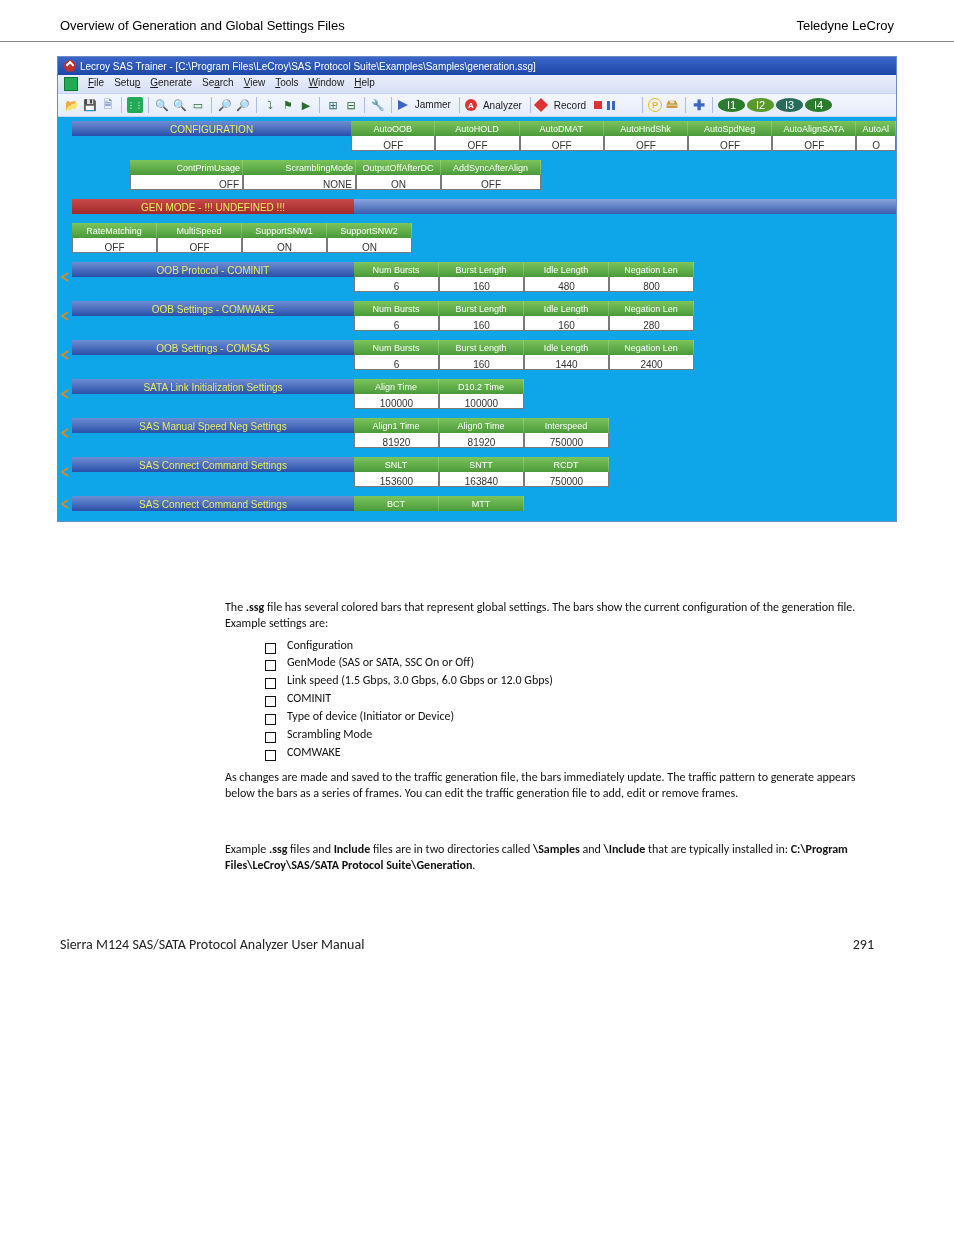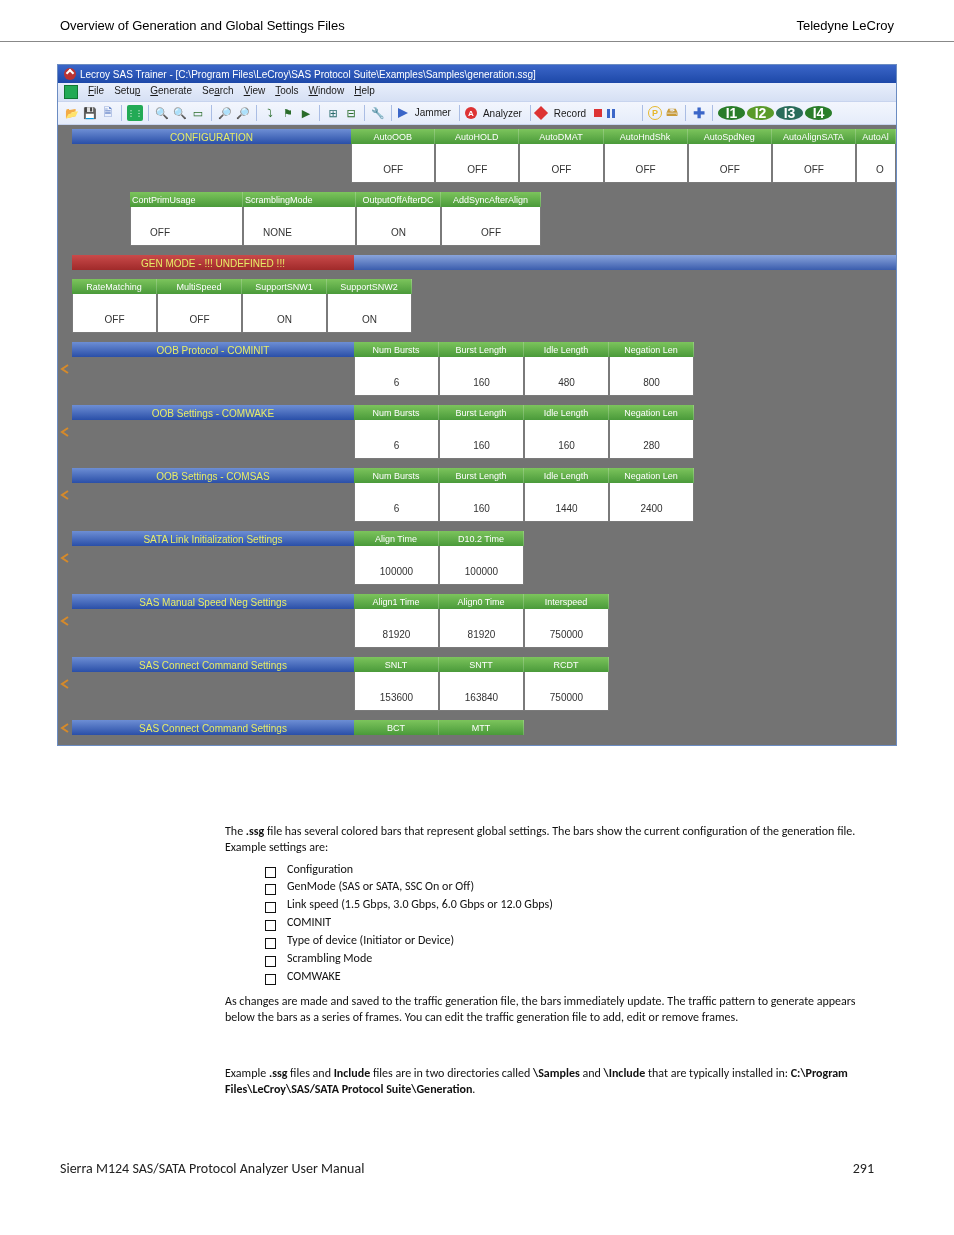--- a/index.html
+++ b/index.html
@@ -8,29 +8,29 @@
     font-family: "Segoe UI", Arial, sans-serif;
     background: #fff;
     width: 954px;
   }
   .page-header {
     display: flex;
     justify-content: space-between;
     padding: 18px 60px 8px 60px;
     font-size: 13px;
     border-bottom: 1px solid #888;
-    margin-bottom: 22px;
+    margin-bottom: 14px;
   }
   
   .app {
     margin: 0 57px;
     border: 1px solid #6b8cc2;
     font-family: Tahoma, Arial, sans-serif;
     font-size: 10px;
-    background: #737373;
+    background: #0ea5e9;
   }
   .titlebar {
     background: linear-gradient(#3b66c8, #1d48a8);
     color: #fff;
     padding: 3px 6px;
     font-size: 10px;
     display:flex;
     align-items:center;
     gap:4px;
   }
@@ -87,21 +87,21 @@
   .tb-label{color:#1a1a1a;padding:0 3px;}
   .tb-jammer svg{vertical-align:middle;}
   .tb-analyzer-ic{width:12px;height:12px;border-radius:50%;background:#d33;color:#fff;display:inline-flex;align-items:center;justify-content:center;font-size:8px;font-weight:bold;}
   .tb-rec-dia{width:10px;height:10px;background:#d33;transform:rotate(45deg);}
   .tb-rec-sq{width:8px;height:8px;background:#d33;}
   .tb-rec-pause{display:flex;gap:2px;}
   .tb-rec-pause span{width:3px;height:9px;background:#3b66c8;}
   .tb-p{width:14px;height:14px;border:1.5px solid #e6b82e;border-radius:50%;color:#e6b82e;font-weight:bold;font-size:9px;display:inline-flex;align-items:center;justify-content:center;}
   .tb-port{color:#c89b3a;font-size:12px;}
   .tb-plus{color:#3b66c8;font-weight:bold;font-size:14px;}
-  .num-ic{width:27px;height:14px;border-radius:50%;display:inline-flex;align-items:center;justify-content:center;color:#fff;font-size:14px;font-weight:bold;}
+  .num-ic{width:27px;height:14px;border-radius:50%;display:inline-flex;align-items:center;justify-content:center;color:#fff;font-size:11px;font-weight:normal;}
   .n1{background:#2a7d2a;}
   .n2{background:#5a9a2a;}
   .n3{background:#2a6c5a;}
   .n4{background:#2a7d2a;}
   
   .grid-area{padding:4px 0 10px 0; overflow:hidden;}
   .row{display:flex;align-items:stretch;}
   .caret{
     width:14px;display:flex;align-items:center;justify-content:center;
   }
@@ -112,31 +112,31 @@
   .label-head{
     color:#e8ec66;
     text-align:center;
     padding:2px 4px;
     font-size:10px;
     height:15px;
     line-height:13px;
   }
   .lh-blue{background:linear-gradient(#6d8ed4,#2a4fa8);}
   .lh-red{background:linear-gradient(#c94a4a,#a02a2a);}
-  .label-split{display:flex;width:226px;}
+  .label-split{display:flex;width:226px;text-align:right;}
   .label-split .half{flex:1;}
   .cell{
     width:85px;text-align:center;
   }
   .chead{
     background:linear-gradient(#7cc45c,#4a9a3a);color:#fff;padding:2px 2px;font-size:9px;height:15px;line-height:12px;border-right:1px solid rgba(255,255,255,.2);
     white-space:nowrap;overflow:hidden;
   }
   .cbody{
-    background:#fff;border:1px solid #7a7a7a;border-top:none;padding:19px;color:#333;font-size:10px;height:15px;line-height:13px;
+    background:#fff;border:1px solid #7a7a7a;border-top:none;padding:3px;color:#333;font-size:10px;height:15px;line-height:13px;
   }
   .row-group{margin:0 0 9px 0;}
   .row-group.tight{margin-bottom:0;}
   .indent{width:58px;}
   .caret-o svg path{stroke:#d68a2a;fill:none;stroke-width:2;}
   
   .body-text{
     margin: 78px 80px 0 225px;
     font-family: Calibri, "Segoe UI", Arial, sans-serif;
     font-size: 12px;

